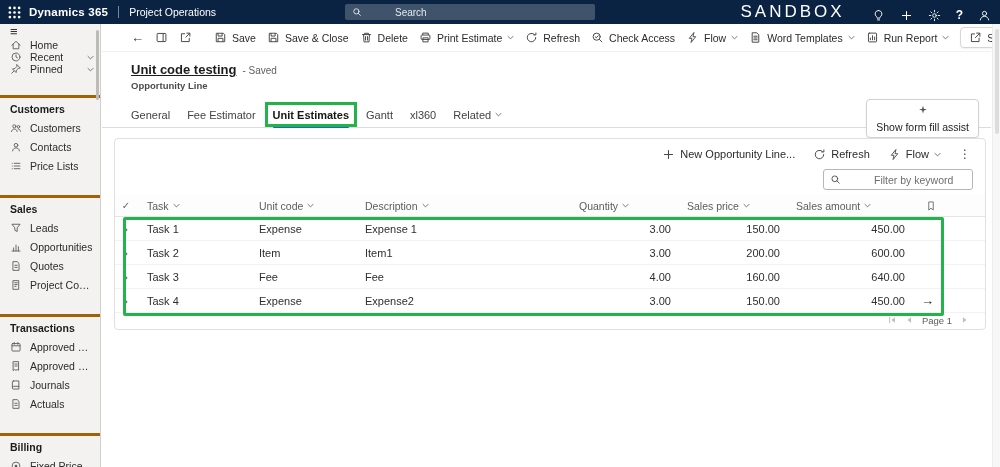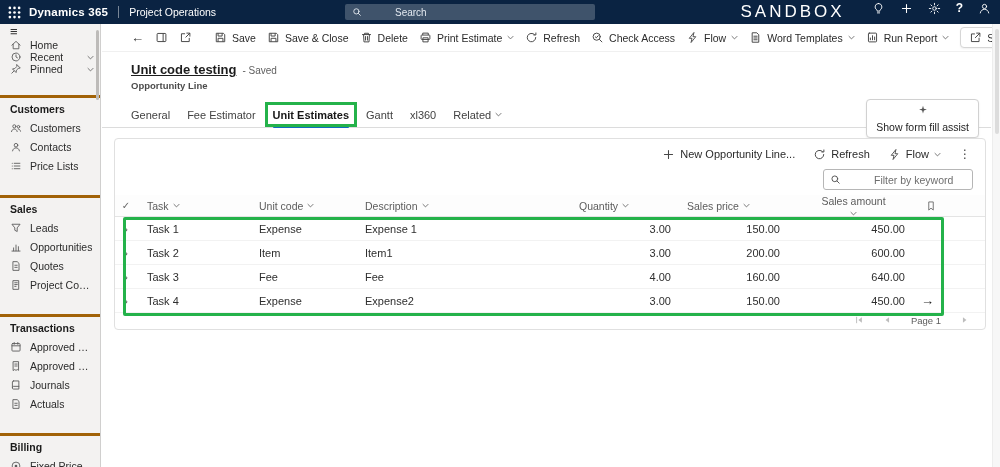--- a/index.html
+++ b/index.html
@@ -13,21 +13,21 @@
   .topbar { position:absolute; top:0; left:0; right:0; height:24px; background:var(--topbar-bg,#0a2342); color:#fff; display:flex; align-items:center; z-index:20; }
   .tb-left { display:flex; align-items:center; gap:7px; padding-left:7px; }
   .waffle { width:15px; height:15px; color:#fff; cursor:pointer; }
   .app-name { font-size:11.5px; font-weight:700; letter-spacing:.2px; }
   .tb-div { width:1px; height:12px; background:rgba(255,255,255,.45); margin:0 3px; }
   .area-name { font-size:10.5px; }
   .tb-search { position:absolute; left:345px; top:4px; width:250px; height:16px; background:rgba(255,255,255,.22); border-radius:2px; display:flex; align-items:center; gap:5px; padding:0 7px; }
   .tb-search svg { width:10px; height:10px; color:#e9eef4; flex:none; }
   .tb-search input { background:transparent; border:none; color:#fff; font-size:10px; width:100%; }
   .tb-search input::placeholder { color:#e3e9f0; }
-  .tb-right { margin-left:auto; display:flex; align-items:flex-start; gap:15px; padding-right:9px; }
+  .tb-right { margin-left:auto; display:flex; align-items:flex-end; gap:15px; padding-right:9px; }
   .sandbox { font-size:17px; letter-spacing:3px; color:#fff; margin-right:12px; }
   .ti { width:13px; height:13px; color:#fff; cursor:pointer; }
   .tb-q { font-size:12px; font-weight:700; color:#fff; cursor:pointer; line-height:13px; }
 
   
   .sidebar { position:absolute; top:24px; left:0; bottom:0; width:101px; background:#f3f2f1; border-right:1px solid #d0cfce; display:flex; flex-direction:column; z-index:10; }
   .sb-thumb { position:absolute; top:6px; right:1px; width:3px; height:70px; background:#bdbbb9; border-radius:2px; }
   .nav-burger { height:24px; display:flex; align-items:center; padding-left:10px; font-size:13px; color:#333; cursor:pointer; }
   .nav-item { height:19px; display:flex; align-items:center; gap:8px; padding:0 6px 0 10px; color:#2b2b2b; font-size:10.5px; cursor:pointer; white-space:nowrap; }
   .nav-item .i12 { flex:none; }
@@ -75,32 +75,32 @@
   .filter-row { height:26px; display:flex; justify-content:flex-end; padding-right:12px; }
   .filter-box { width:150px; height:21px; border:1px solid #b6b6b6; border-radius:3px; display:flex; align-items:center; gap:5px; padding:0 6px; background:#fff; }
   .filter-box svg { width:11px; height:11px; color:#555; flex:none; }
   .filter-box input { border:none; width:100%; font-size:10.5px; color:#333; }
   .filter-box input::placeholder { color:#6e6e6e; }
 
   .grid-header { height:22px; display:flex; align-items:center; border-bottom:1px solid #e4e4e4; background:#fdfdfd; color:#5c5c5c; font-size:10.5px; }
   .grid-row { height:24px; display:flex; align-items:center; border-bottom:1px solid #f2f2f2; font-size:11px; color:#2e2e2e; cursor:pointer; }
   .c0 { width:22px; text-align:center; }
   .c1 { width:112px; } .c2 { width:106px; } .c3 { width:214px; }
-  .c4 { width:108px; } .c5 { width:109px; } .c6 { width:125px;flex-direction:column; }
+  .c4 { width:108px; } .c5 { width:109px; } .c6 { width:125px; }
   .c7 { flex:1; display:flex; align-items:center; }
   .hc { display:flex; align-items:center; gap:4px; padding-left:10px; }
   .hc.c0 { padding-left:0; justify-content:center; }
   .hcheck { font-size:10px; color:#666; }
   .cell { padding-left:10px; white-space:nowrap; overflow:hidden; }
   .cell.num { text-align:right; padding-left:0; padding-right:6px; display:block; }
   .rc { color:#555; font-size:11px; cursor:pointer; }
   .row-open { font-size:13px; color:#1f1f1f; padding-left:10px; }
   .hpin { width:12px; height:12px; color:#6a6a6a; margin-left:14px; }
 
-  .grid-pagination { height:14px; display:flex; align-items:center; justify-content:flex-end; gap:20px; padding-right:16px; color:#b9b9b9; font-size:9.5px; }
+  .grid-pagination { height:14px; display:flex; align-items:center; justify-content:flex-end; gap:9px; padding-right:16px; color:#b9b9b9; font-size:9.5px; }
   .pg-ic { width:8px; height:8px; color:#bdbdbd; cursor:pointer; }
   .pg-label { color:#5c5c5c; }
 
   .grid-annotation { position:absolute; left:8px; top:78px; width:821px; height:99px; border:3px solid var(--annotation-green,#24b24a); border-radius:2px; pointer-events:none; z-index:5; }
 </style>
 </head>
 <body>
 
 <div class="screen">
 

